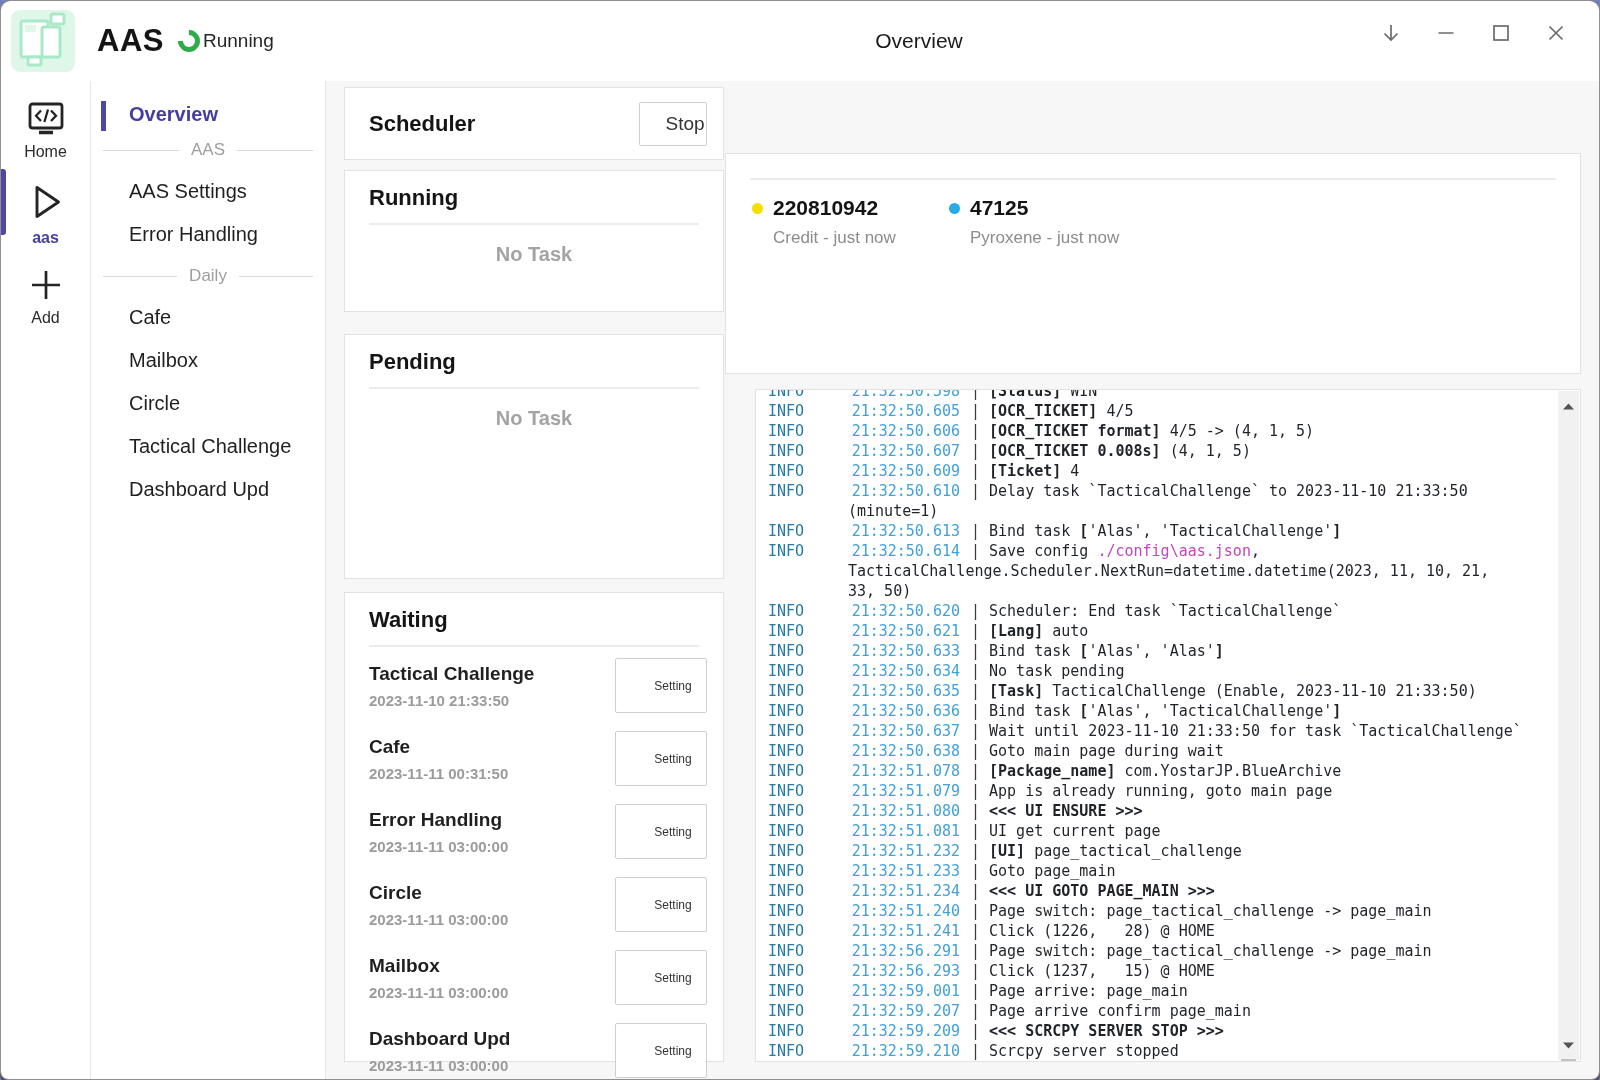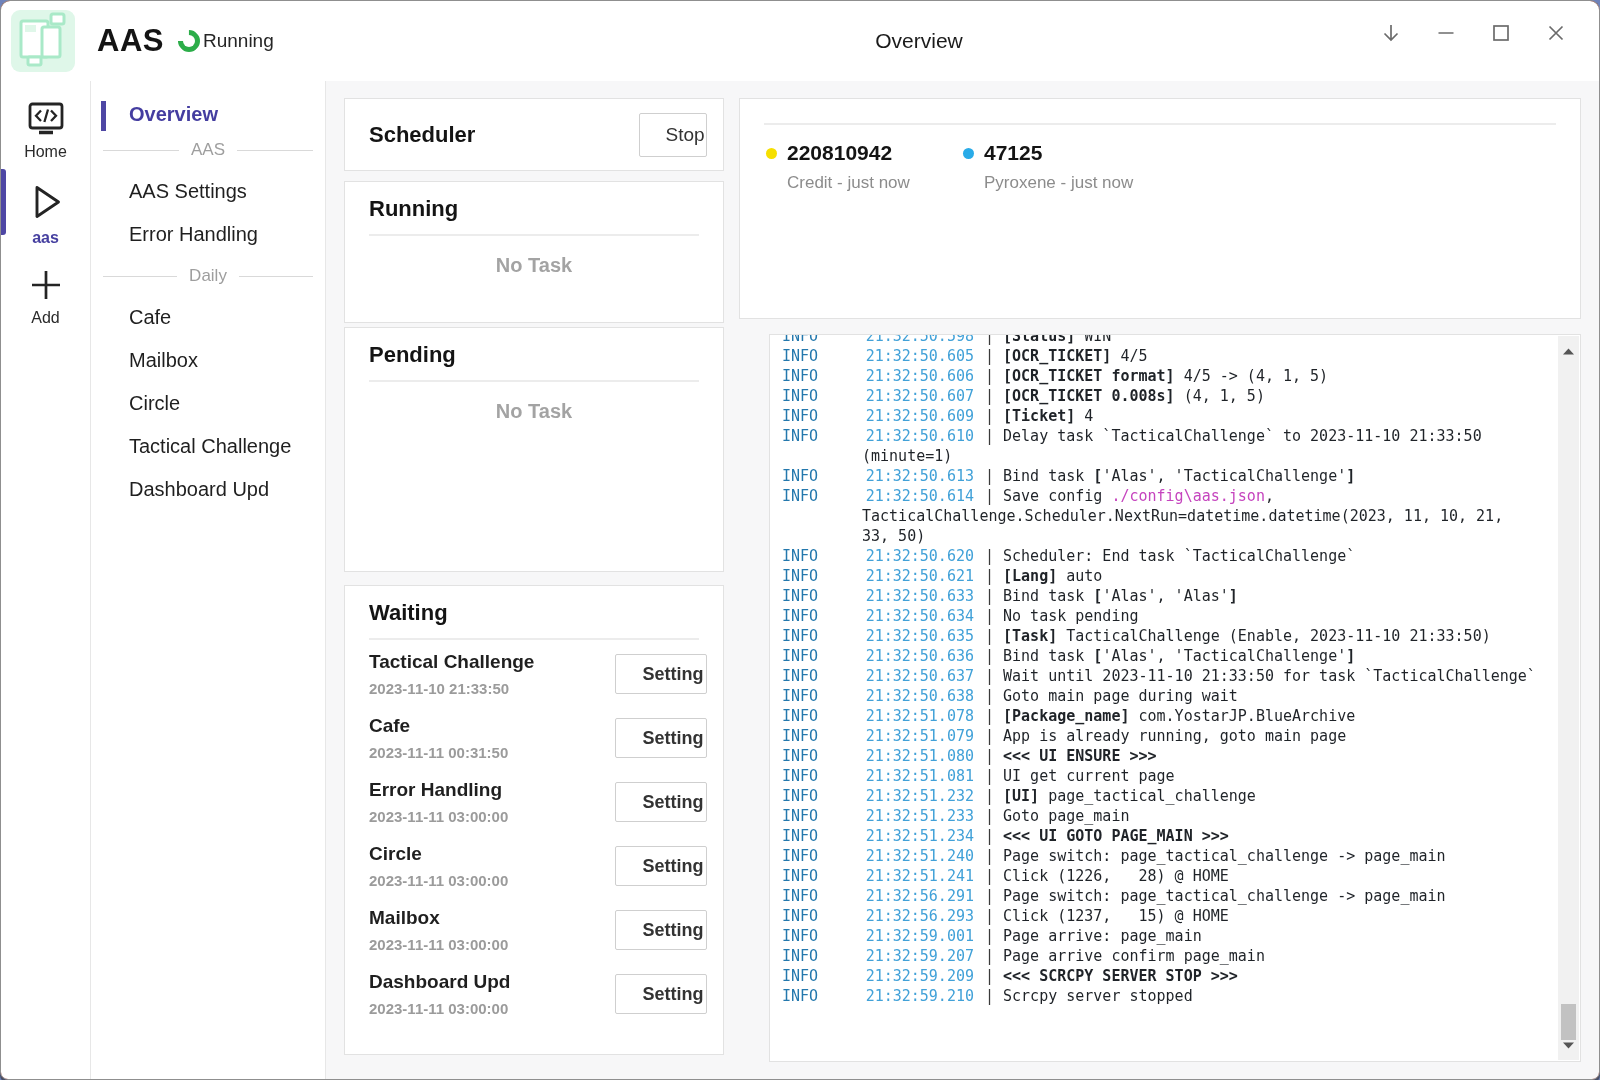--- a/index.html
+++ b/index.html
@@ -36,43 +36,43 @@
 
   .nav { width:235px; flex:none; background:#fff; border-right:1px solid #e7e7e7; padding-top:18px; }
   .nav-overview { position:relative; padding:4px 0 4px 38px; margin-bottom:10px; }
   .nav-overview .bar { position:absolute; left:10px; top:2px; width:5px; height:30px; background:#4e47a4; }
   .nav-overview .txt { font-size:20px; font-weight:700; color:#443da0; cursor:default; }
   .nav-sep { display:flex; align-items:center; margin:10px 12px; }
   .nav-sep .line { flex:1; height:1px; background:#d9d9d9; }
   .nav-sep .lbl { font-size:17px; color:#9e9e9e; margin:0 12px; }
   .nav-item { font-size:20px; color:#1f1f1f; padding:10px 0 10px 38px; cursor:default; }
 
-  .main { flex:1; background:#f7f7f8; padding:17px 18px 18px 18px; display:flex; gap:15px; }
+  .main { flex:1; background:#f7f7f8; padding:17px 18px 18px 18px; display:flex; gap:1px;align-items:flex-end; }
   .card { background:#fff; border:1px solid #e2e2e2; }
   .card-h { font-size:22px; font-weight:700; color:#141414; }
   .divider { height:2px; background:#ececec; margin:12px 0 0 0; }
 
   .col-left { width:380px; flex:none; display:flex; flex-direction:column; }
   .col-right { flex:1; display:flex; flex-direction:column; }
 
   .scheduler-card { height:73px; display:flex; align-items:center; justify-content:space-between; padding:0 16px 0 24px; }
   .btn-outline { background:#fff; border:1px solid #cfcfcf; border-radius:2px; font-size:19px; color:#333;
                  font-family:"Liberation Sans",sans-serif; cursor:pointer;padding-left:24px; }
   .stop-btn { width:68px; height:44px; }
 
   .running-card { height:142px; margin-top:10px; padding:14px 24px 0 24px; }
-  .pending-card { height:245px; margin-top:4px; padding:14px 24px 8px 24px; }
+  .pending-card { height:245px; margin-top:22px; padding:14px 24px 8px 24px; }
   .no-task { text-align:center; color:#a3a3a3; font-size:20px; font-weight:600; margin-top:18px; }
 
   .waiting-card { height:470px; margin-top:13px; padding:14px 16px 0 24px; }
   .wait-list { margin-top:2px; }
   .wait-item { display:flex; align-items:center; justify-content:space-between; padding:9px 0; }
   .wait-name { font-size:19px; font-weight:700; color:#1f1f1f; }
   .wait-time { font-size:15px; font-weight:600; color:#9b9b9b; margin-top:7px; }
-  .setting-btn { width:92px; height:40px; font-size:18px; flex:none;font-weight:bold; }
+  .setting-btn { width:92px; height:55px; font-size:12px; flex:none; }
 
   .log-card { height:221px; padding:14px 0 0 0; }
   .log-card-top { display:flex; align-items:center; justify-content:space-between; padding:0 24px; }
   .autoscroll-btn { width:162px; height:44px; background:var(--accent,#4e47a4); color:#fff; border:none;
                     border-radius:3px; font-size:17px; font-family:"Liberation Sans",sans-serif; cursor:pointer; }
   .log-divider { margin:10px 24px 0 24px; }
   .stats { display:flex; padding:16px 0 0 26px; }
   .stat { width:197px; display:flex; }
   .stat-dot { width:11px; height:11px; border-radius:50%; margin:7px 10px 0 0; flex:none; }
   .stat-value { font-size:21px; font-weight:700; color:#141414; }

